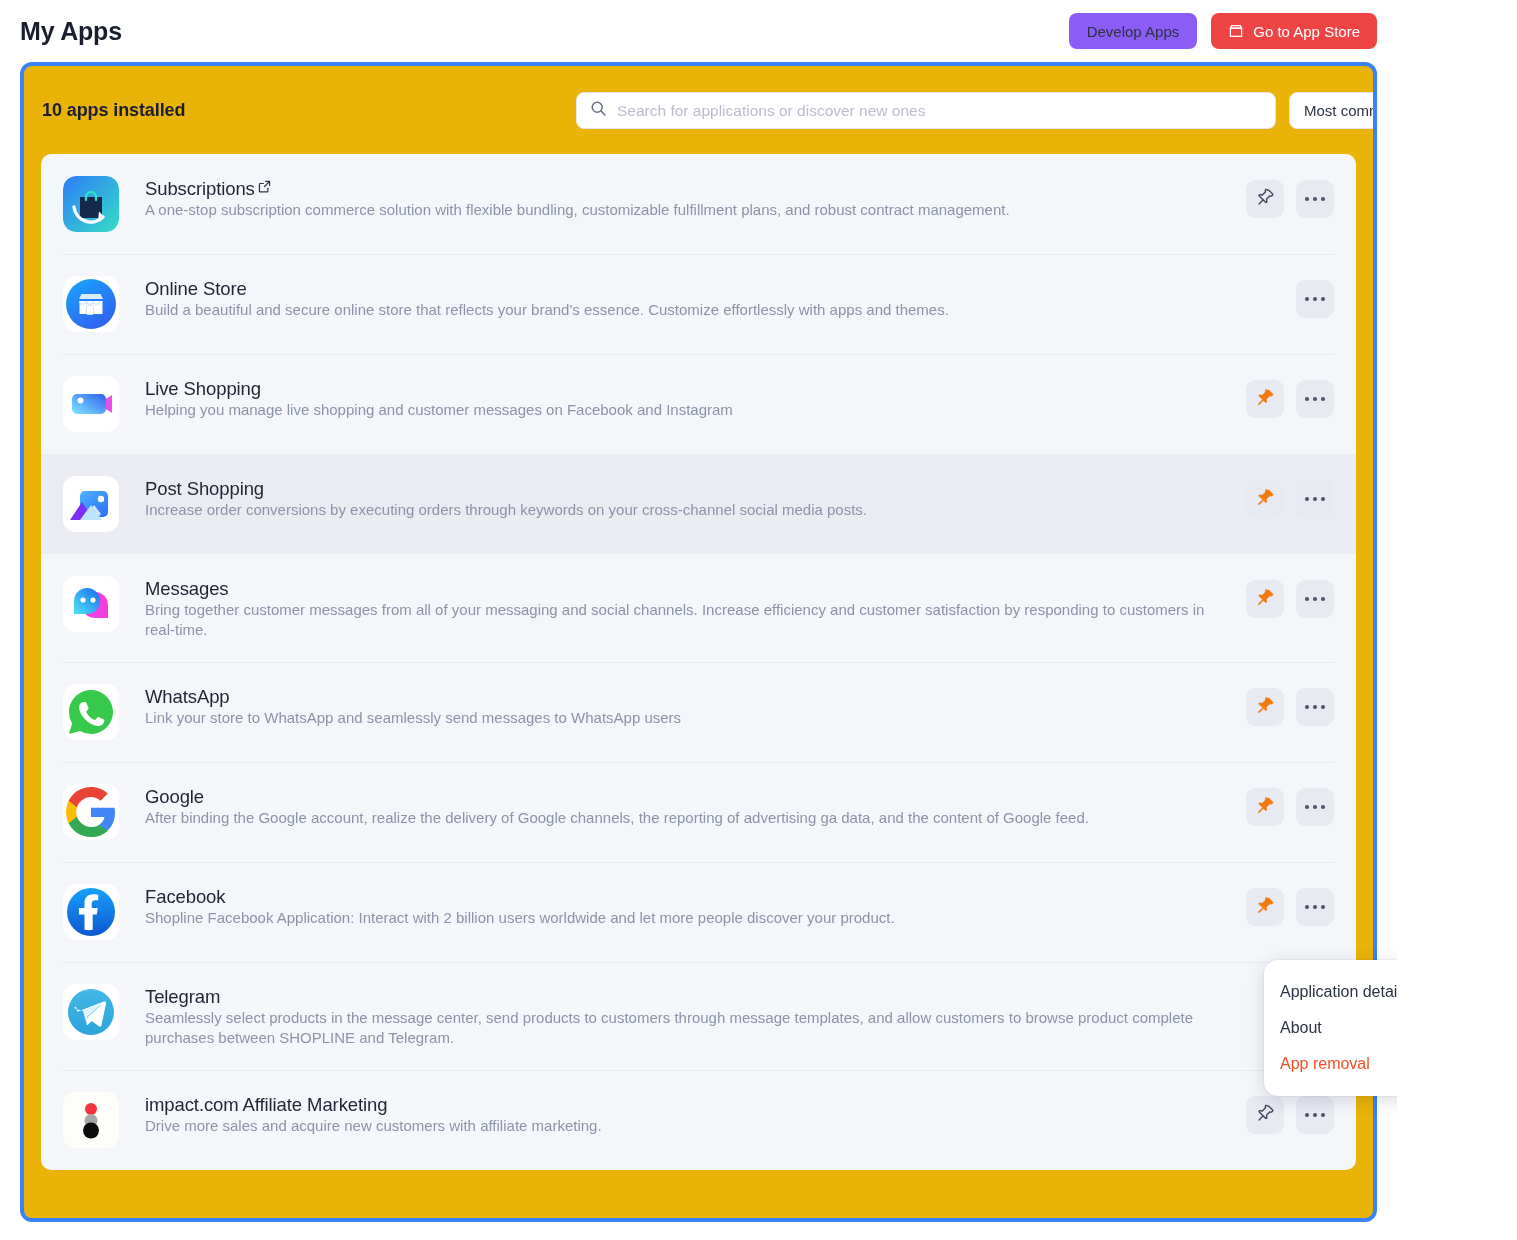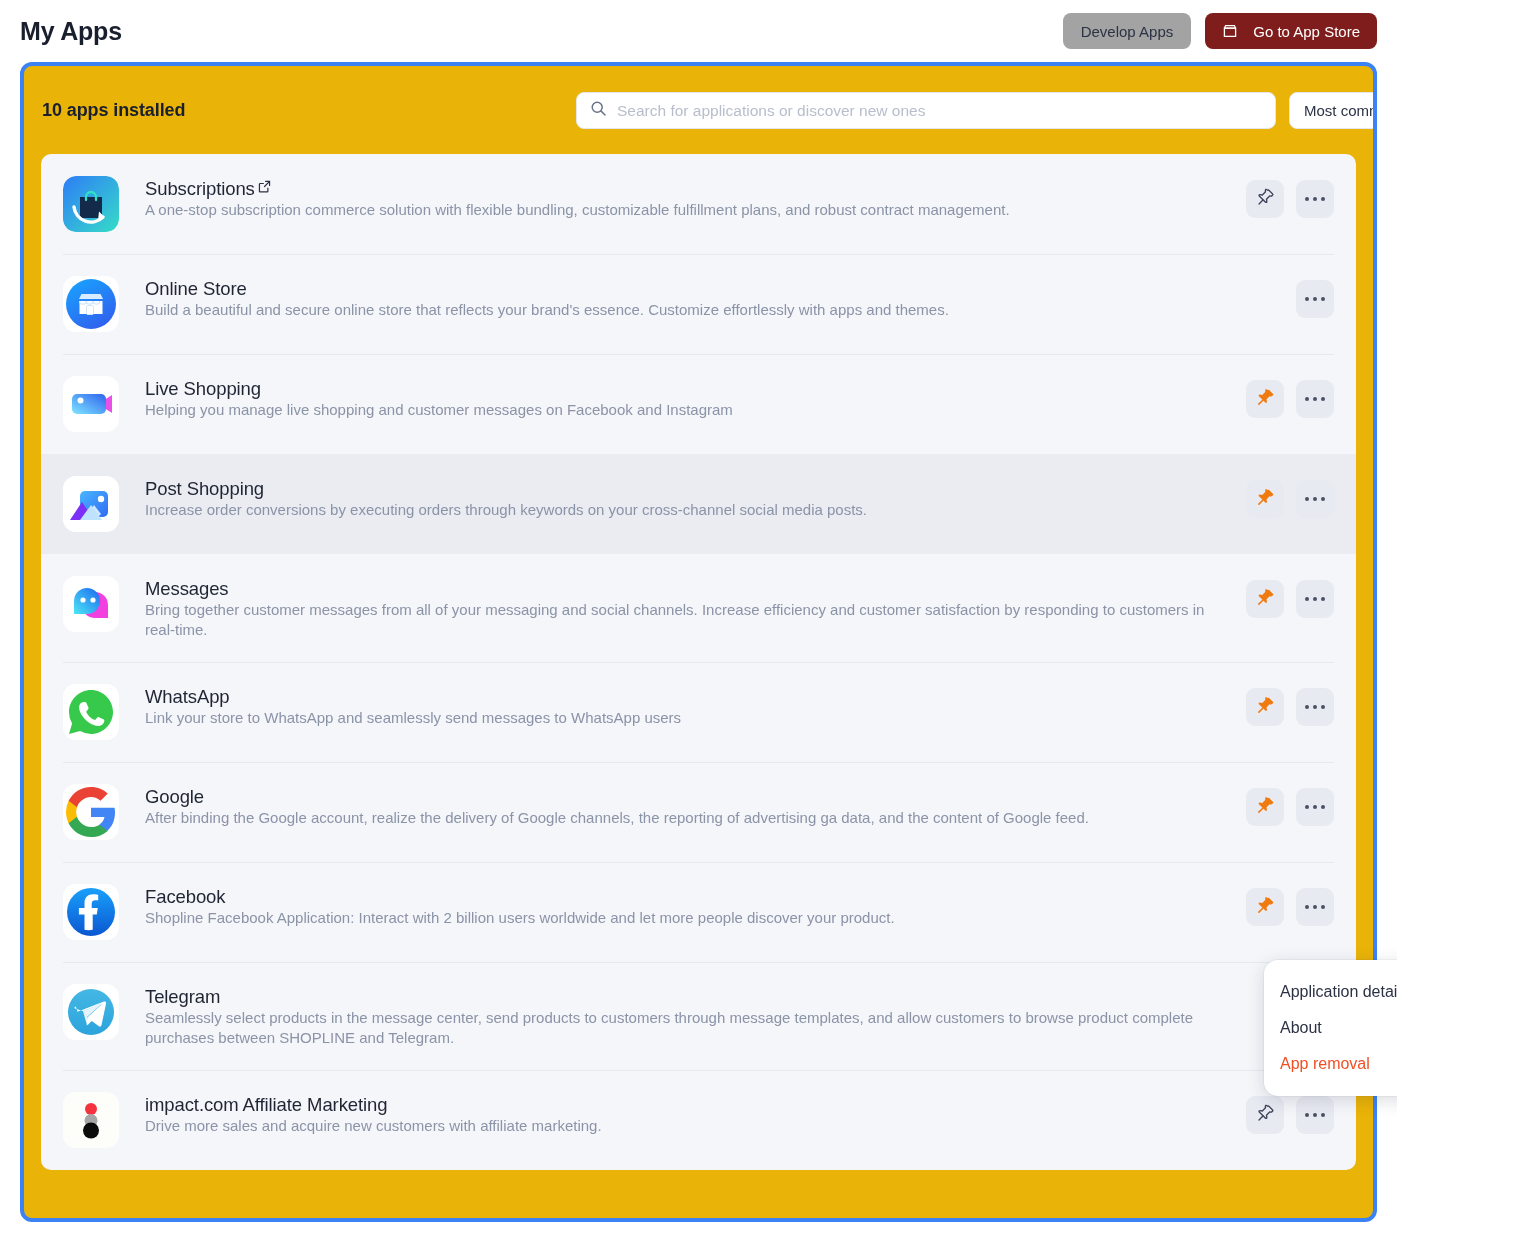--- a/index.html
+++ b/index.html
@@ -15,28 +15,28 @@
   .header {
     position: absolute; top: 0; left: 0; right: 0; height: 62px;
     display: flex; align-items: center; padding: 0 20px;
   }
   .page-title {
     font-size: 25px; font-weight: bold; color: #1a1f2e;
     letter-spacing: -0.2px;
   }
   .header-actions { margin-left: auto; display: flex; align-items: center; gap: 14px; }
   .btn-secondary {
-    background: #a3a3a3; color: #2b3244; border: none; border-radius: 8px;
+    background: #8b5cf6; color: #2b3244; border: none; border-radius: 8px;
     font-size: 15px; font-family: inherit; height: 36px; padding: 0 18px;
     cursor: pointer; display: flex; align-items: center; white-space: nowrap;
   }
   .btn-primary {
-    background: #7f1d1d; color: #ffffff; border: none; border-radius: 8px;
+    background: #ef4444; color: #ffffff; border: none; border-radius: 8px;
     font-size: 15px; font-family: inherit; height: 36px; padding: 0 17px;
-    cursor: pointer; display: flex; align-items: center; gap: 15px; white-space: nowrap;
+    cursor: pointer; display: flex; align-items: center; gap: 9px; white-space: nowrap;
   }
   .btn-primary svg { display: block; }
 
   
   .card {
     position: absolute; top: 62px; left: 20px; right: 20px; bottom: 18px;
     background: #eab308; border: 4px solid #3b82f6; border-radius: 12px;
     overflow: hidden;
   }
 

